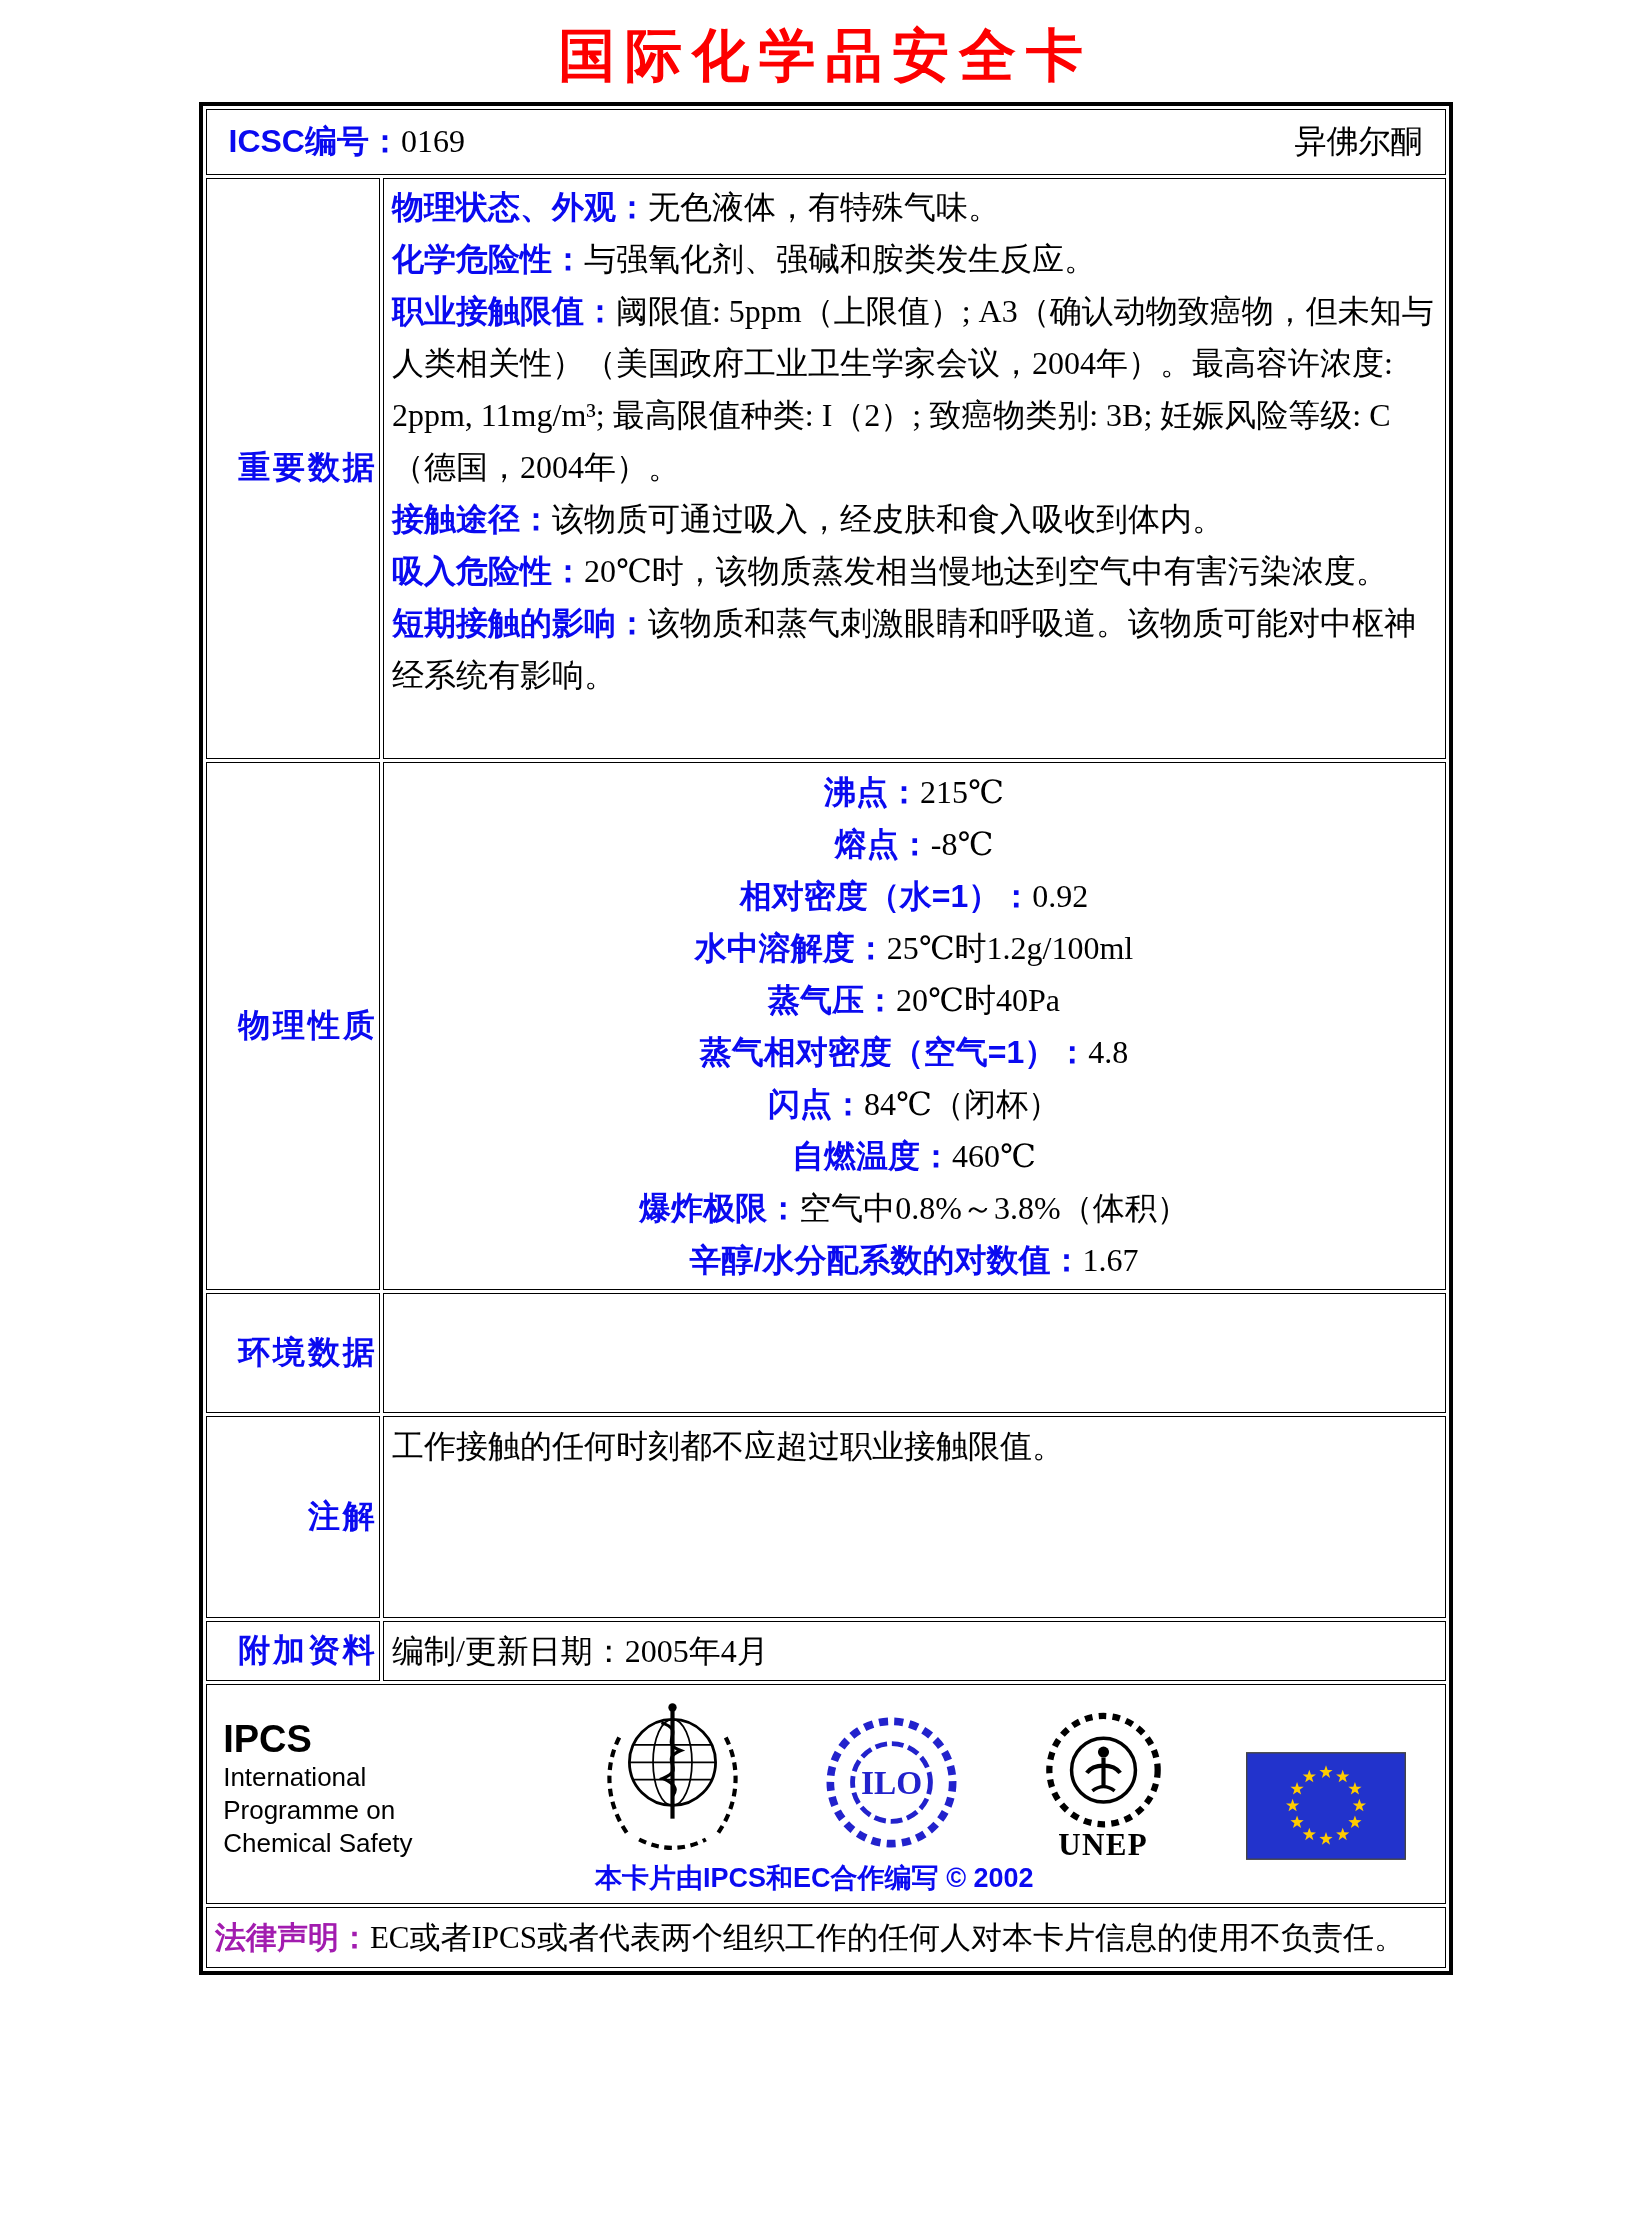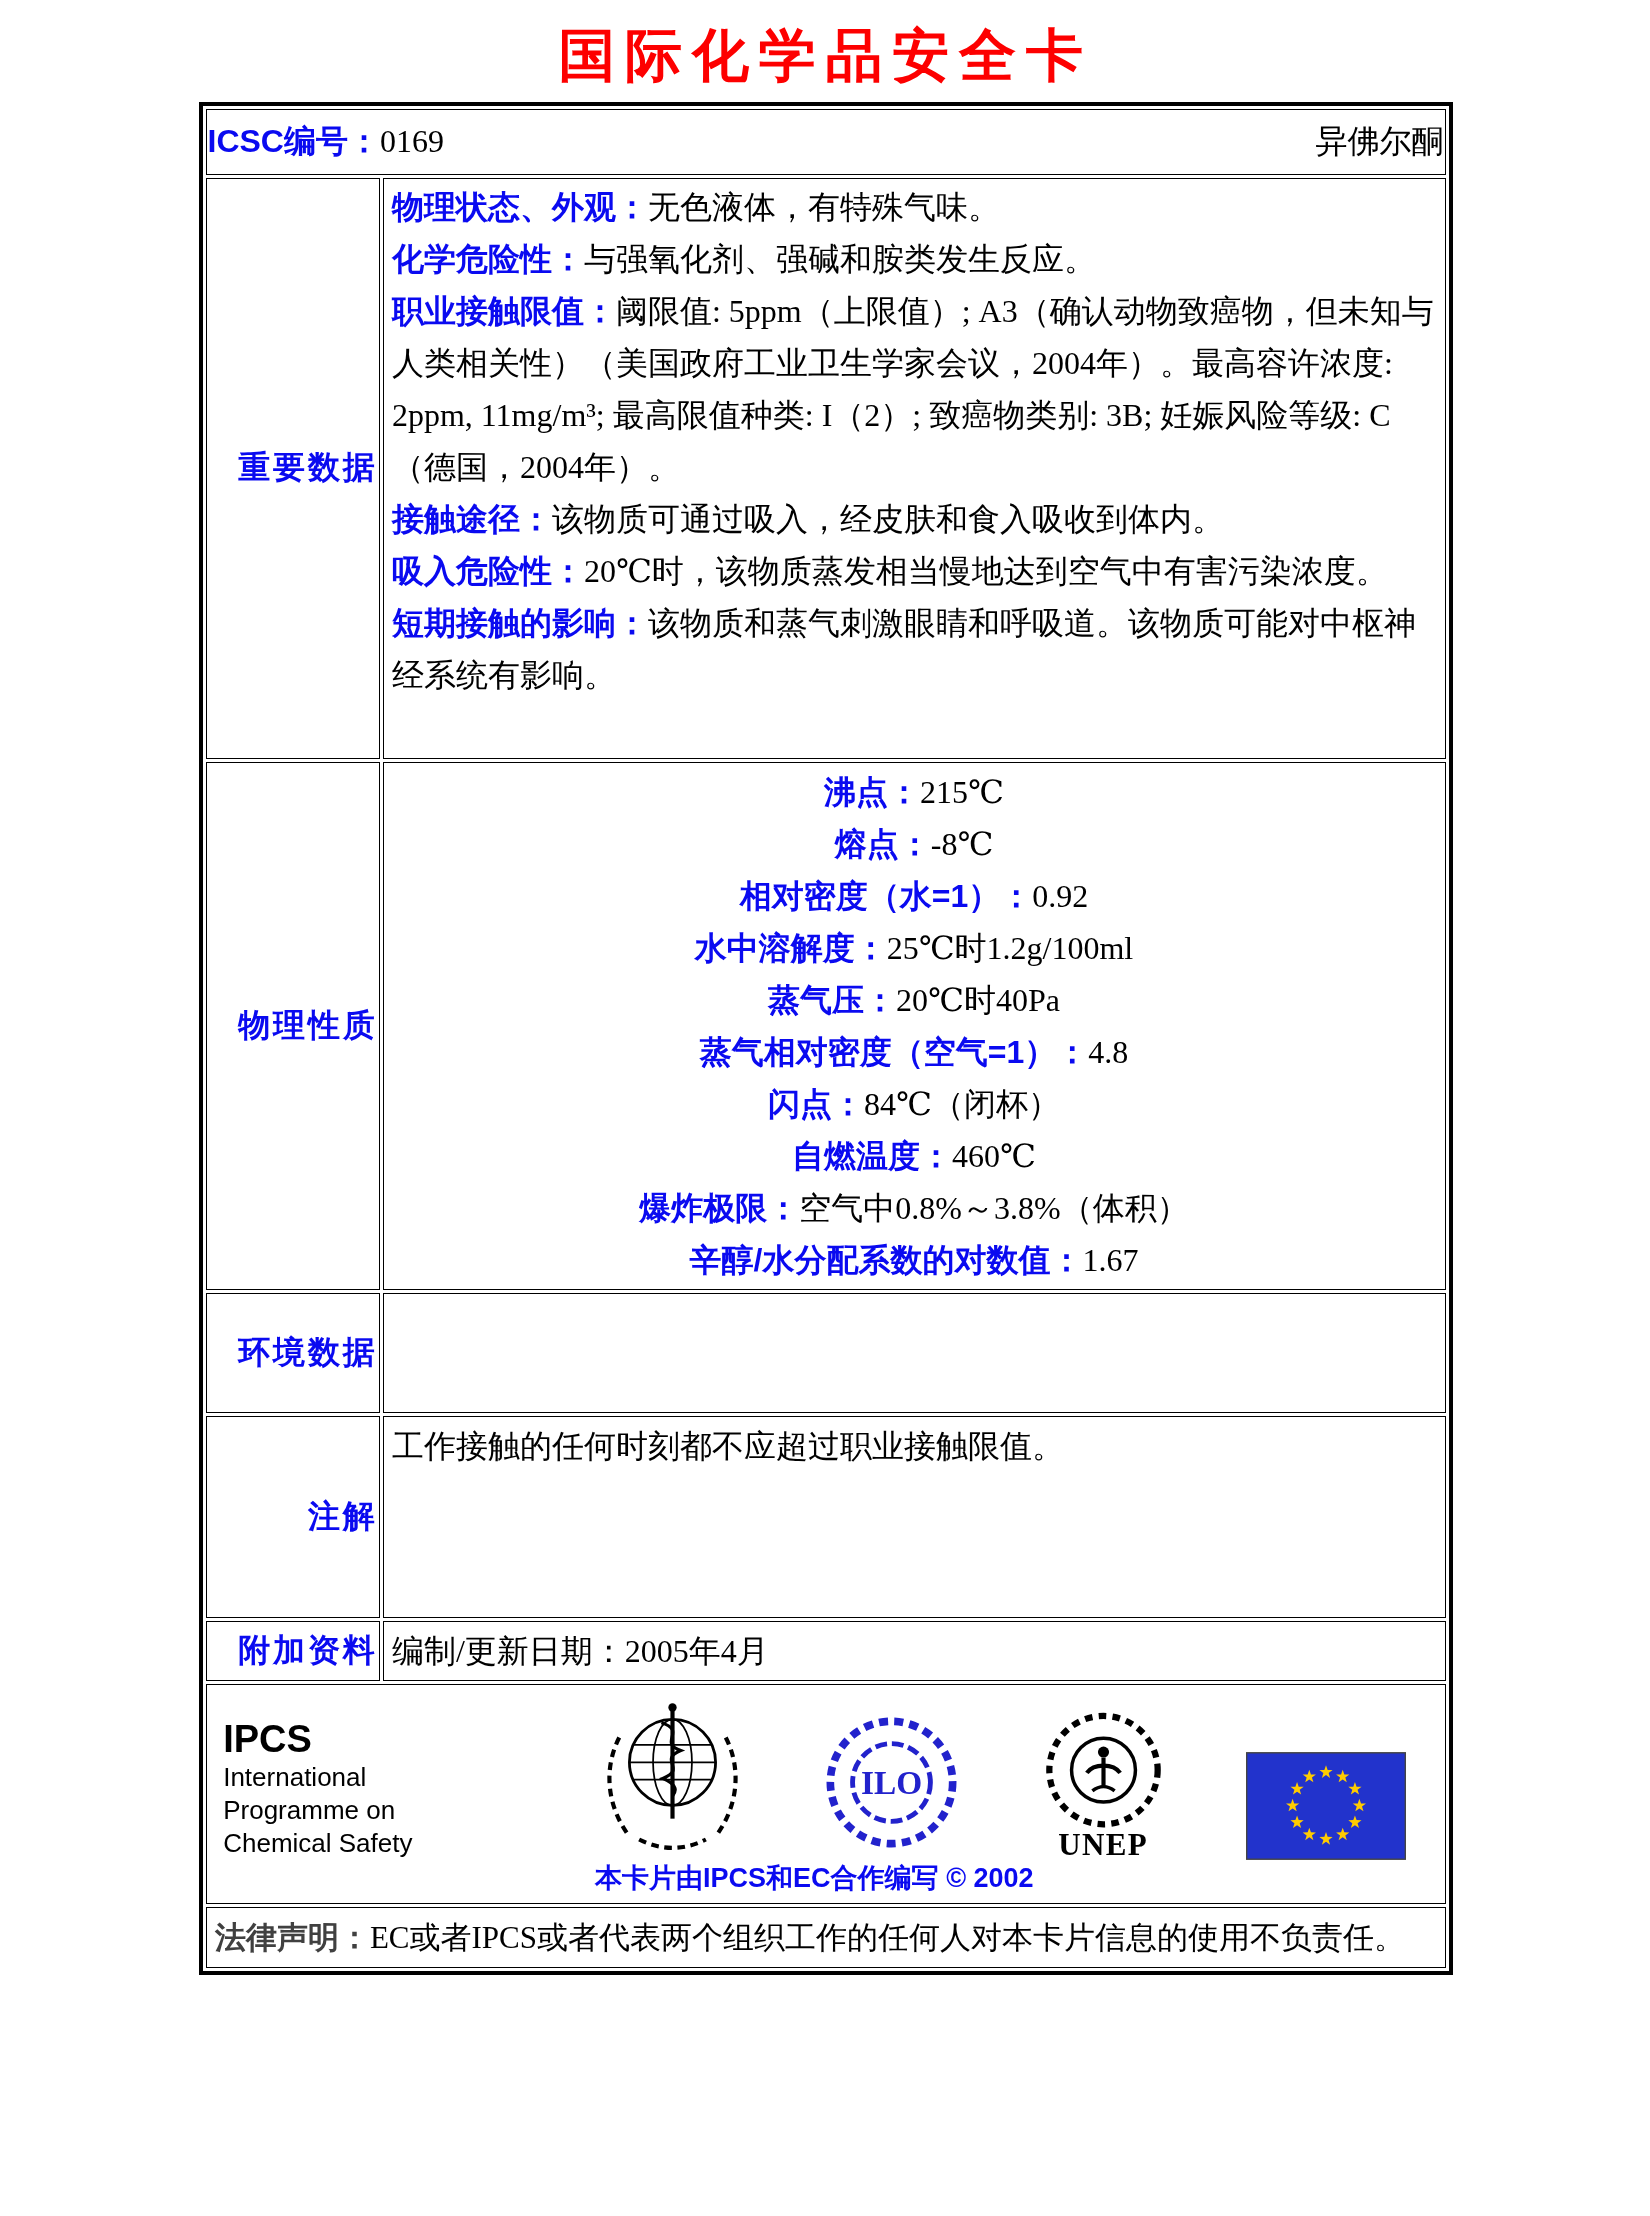--- a/index.html
+++ b/index.html
@@ -19,21 +19,21 @@
   td{border:1.4px solid #000;vertical-align:top;background:#fff;}
   td.row-label{
     width:172px;text-align:right;vertical-align:middle;
     font-family:"Liberation Sans","DejaVu Sans",sans-serif;font-weight:bold;
     font-size:32px;color:#0a0af0;letter-spacing:2.8px;
   }
   td.content{font-size:32px;line-height:52px;padding:2.8px 8.4px;}
   td.content p{margin:0;}
   .lbl{color:#0a0af0;font-weight:bold;font-family:"Liberation Sans","DejaVu Sans",sans-serif;}
   .hdr-cell{
-    height:64px;vertical-align:middle;font-size:32px;padding:0 1px;
+    height:64px;vertical-align:middle;font-size:32px;padding:0 22px;
   }
   .hdr-inner{display:flex;justify-content:space-between;align-items:center;}
   .h-important{height:574px;}
   .h-physical{height:506px;text-align:center;}
   .h-environment{height:113px;}
   .h-notes{height:194px;}
   .h-additional{height:42px;line-height:39px;padding-top:1.4px;padding-bottom:1.4px;}
   .logos-cell{padding:11px 39px 7px 16.7px;height:180px;}
   .logo-strip{display:flex;justify-content:space-between;align-items:flex-end;}
   .ipcs-block{font-family:"Liberation Sans","DejaVu Sans",sans-serif;width:300px;}
@@ -44,21 +44,21 @@
     font-family:"Liberation Serif","DejaVu Serif",serif;font-weight:bold;
     font-size:31px;line-height:31px;letter-spacing:1.4px;margin-top:-5.6px;
   }
   .eu-flag-wrap{margin-top:24px;}
   .caption-line{
     text-align:center;color:#0a0af0;font-weight:bold;
     font-family:"Liberation Sans","DejaVu Sans",sans-serif;
     font-size:27px;line-height:35px;margin-top:1.4px;
   }
   .legal-cell{height:59px;vertical-align:middle;padding:0 8.4px;font-size:31px;}
-  .legal-lbl{color:#404040;font-weight:bold;font-family:Liberation Mono, monospace;}
+  .legal-lbl{color:#a21caf;font-weight:bold;font-family:Liberation Mono, monospace;}
   svg{display:block;}
 </style>
 </head>
 <body>
 
 <div class="page">
 
   <h1 class="page-title">国际化学品安全卡</h1>
 
   <table class="card">

